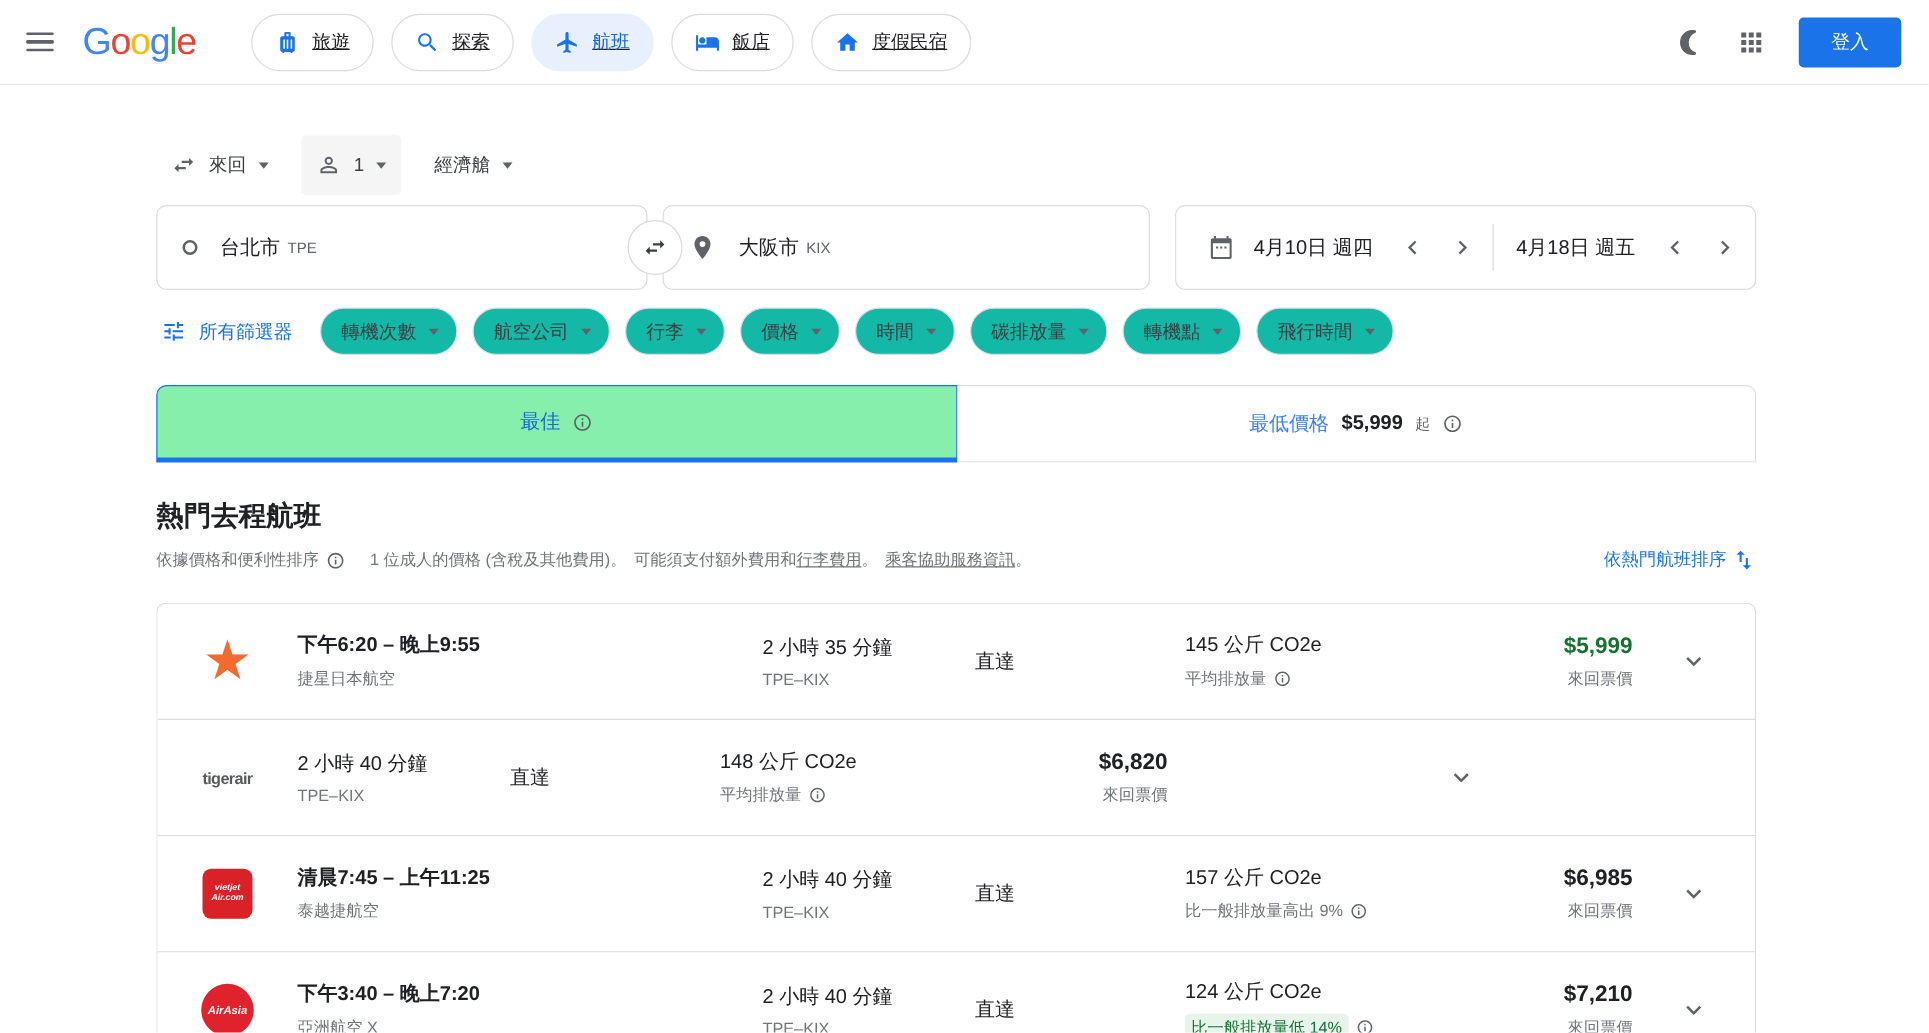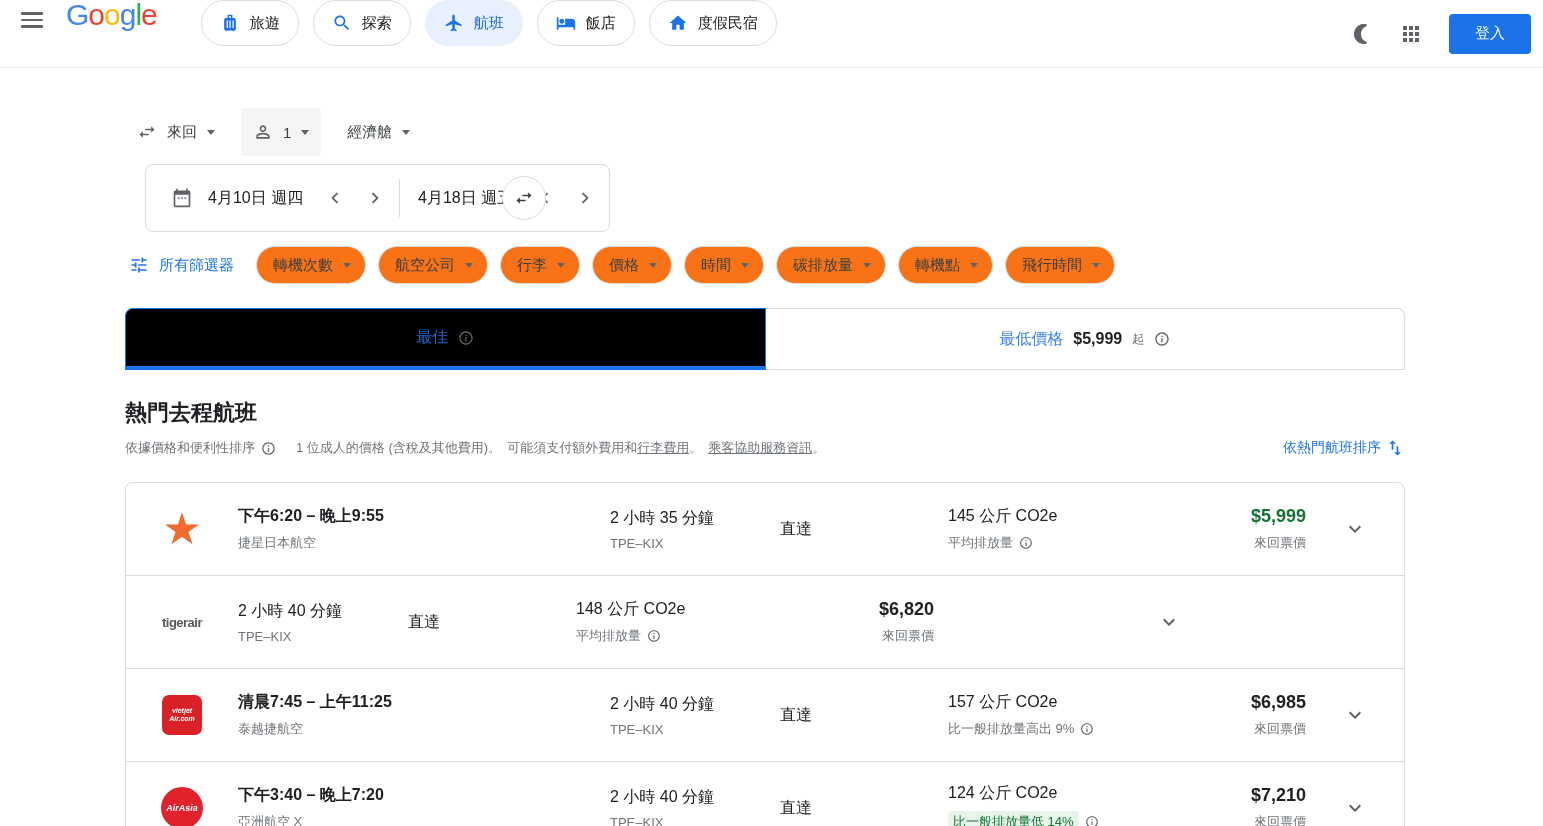--- a/index.html
+++ b/index.html
@@ -1,25 +1,25 @@
 <!DOCTYPE html>
 <html><head>
 <meta charset="utf-8">
 <style>
   * { margin:0; padding:0; box-sizing:border-box; }
   html,body { width:1543px; height:826px; overflow:hidden; background:#fff;
     font-family:"Liberation Sans","DejaVu Sans",sans-serif; color:#202124; }
   [data-icon] svg { width:100%; height:100%; fill:currentColor; display:block; }
 
   
-  .header { height:68px; display:flex; padding:0 12px 0 12px; border-bottom:1px solid #e8eaed; }
+  .header { height:68px; display:flex; align-items:center; padding:0 22px 0 12px; border-bottom:1px solid #e8eaed; }
   .menu-btn { width:40px; height:40px; display:flex; flex-direction:column; justify-content:center; gap:4px; align-items:center; cursor:pointer; }
   .menu-btn i { display:block; width:22px; height:2.5px; background:#5f6368; border-radius:1px; }
   .google-logo { font-size:30px; letter-spacing:-1px; margin-left:14px; line-height:1; }
-  .nav { display:flex; gap:14px; margin-left:44px; }
+  .nav { display:flex; gap:14px; margin-left:44px;text-decoration:underline; }
   .nav-pill { height:46px; display:flex; align-items:center; gap:10px; padding:0 18px;
     border:1px solid #dadce0; border-radius:24px; font-size:15px; color:#202124; cursor:pointer; background:#fff; }
   .nav-pill .nav-ic { width:20px; height:20px; color:#1a73e8; }
   .nav-active { background:#e8f0fe; border-color:#e8f0fe; color:#1967d2; }
   .hdr-right { margin-left:auto; display:flex; align-items:center; gap:26px;font-family:Liberation Mono, monospace; }
   .ic-24 { width:24px; height:24px; color:#5f6368; cursor:pointer; }
   .signin-btn { background:#1a73e8; color:#fff; border:none; height:40px; padding:0 26px;
     border-radius:4px; font-size:15px; cursor:pointer; font-family:inherit; }
 
   
@@ -52,26 +52,26 @@
   .date-text { font-size:16px; color:#202124; white-space:nowrap; cursor:text; }
   .date-nav { margin-left:auto; display:flex; }
   .date-chev { width:40px; height:40px; display:flex; align-items:center; justify-content:center; color:#5f6368; cursor:pointer; }
   .date-chev svg-wrap, .date-chev span { width:22px; height:22px; }
   .vline { width:1px; height:38px; background:#dadce0; margin:0 4px; }
 
   .filter-row { margin-top:14px; display:flex; align-items:center; gap:12px; }
   .all-filters { display:flex; align-items:center; gap:10px; color:#1a73e8; font-size:15px; cursor:pointer; padding:0 10px 0 4px; }
   .all-filters .ic-20 { width:20px; height:20px; }
   .filter-pill { height:38px; display:flex; align-items:center; gap:10px; padding:0 14px 0 16px;
-    border:1px solid #dadce0; border-radius:19px; font-size:15px; color:#3c4043; background:#f97316; cursor:pointer; }
+    border:1px solid #dadce0; border-radius:19px; font-size:15px; color:#3c4043; background:#14b8a6; cursor:pointer; }
 
   
   .tabs { margin-top:24px; display:flex; }
   .tab { flex:1; height:62px; display:flex; align-items:center; justify-content:center; gap:10px; cursor:pointer; }
-  .tab-best { background:#000000; border:1px solid #1a73e8; border-bottom:4px solid #1a73e8; border-radius:8px 0 0 0; }
+  .tab-best { background:#86efac; border:1px solid #1a73e8; border-bottom:4px solid #1a73e8; border-radius:8px 0 0 0; }
   .tab-best .tab-label { color:#1967d2; font-size:16px; }
   .tab-cheap { background:#fff; border:1px solid #dadce0; border-left:none; border-radius:0 8px 0 0; }
   .tab-cheap .tab-label { color:#3b82f6; font-size:16px; }
   .tab-price { font-size:16px; font-weight:bold; color:#202124; }
   .tab-suffix { font-size:12px; color:#5f6368; }
   .info-ic { width:16px; height:16px; color:#5f6368; cursor:pointer; flex:none; }
 
   
   .results-hd { margin-top:28px; }
   .results-title { font-size:22px; font-weight:bold; color:#202124; }
@@ -206,26 +206,40 @@
       <span>1</span>
       <span class="caret"></span>
     </div>
     <div class="trip-ctl">
       <span>經濟艙</span>
       <span class="caret"></span>
     </div>
   </div>
 
   <div class="search-row">
+    <div class="loc-box loc-origin">
+      <span class="ring"></span>
+      <span class="loc-text">台北市</span>
+      <span class="loc-code">TPE</span>
+    </div>
     <div class="swap-btn">
       <span class="ic-20" data-icon="swapH">
           <svg viewBox="0 0 24 24">
             <path d="M6.99 11L3 15l3.99 4v-3H14v-2H6.99v-3zM21 9l-3.99-4v3H10v2h7.01v3L21 9z"></path>
           </svg>
         </span>
+    </div>
+    <div class="loc-box loc-dest">
+      <span class="pin-ic" data-icon="place">
+          <svg viewBox="0 0 24 24">
+            <path d="M12 2C8.13 2 5 5.13 5 9c0 5.25 7 13 7 13s7-7.75 7-13c0-3.87-3.13-7-7-7zm0 9.5a2.5 2.5 0 1 1 0-5 2.5 2.5 0 0 1 0 5z"></path>
+          </svg>
+        </span>
+      <span class="loc-text">大阪市</span>
+      <span class="loc-code">KIX</span>
     </div>
 
     <div class="date-box">
       <span class="cal-ic" data-icon="calendar">
           <svg viewBox="0 0 24 24">
             <path d="M20 3h-1V1h-2v2H7V1H5v2H4c-1.1 0-2 .9-2 2v16c0 1.1.9 2 2 2h16c1.1 0 2-.9 2-2V5c0-1.1-.9-2-2-2zm0 18H4V8h16v13zM7 11h2v2H7zm4 0h2v2h-2zm4 0h2v2h-2z"></path>
           </svg>
         </span>
       <div class="date-group">
         <span class="date-text">4月10日 週四</span>

